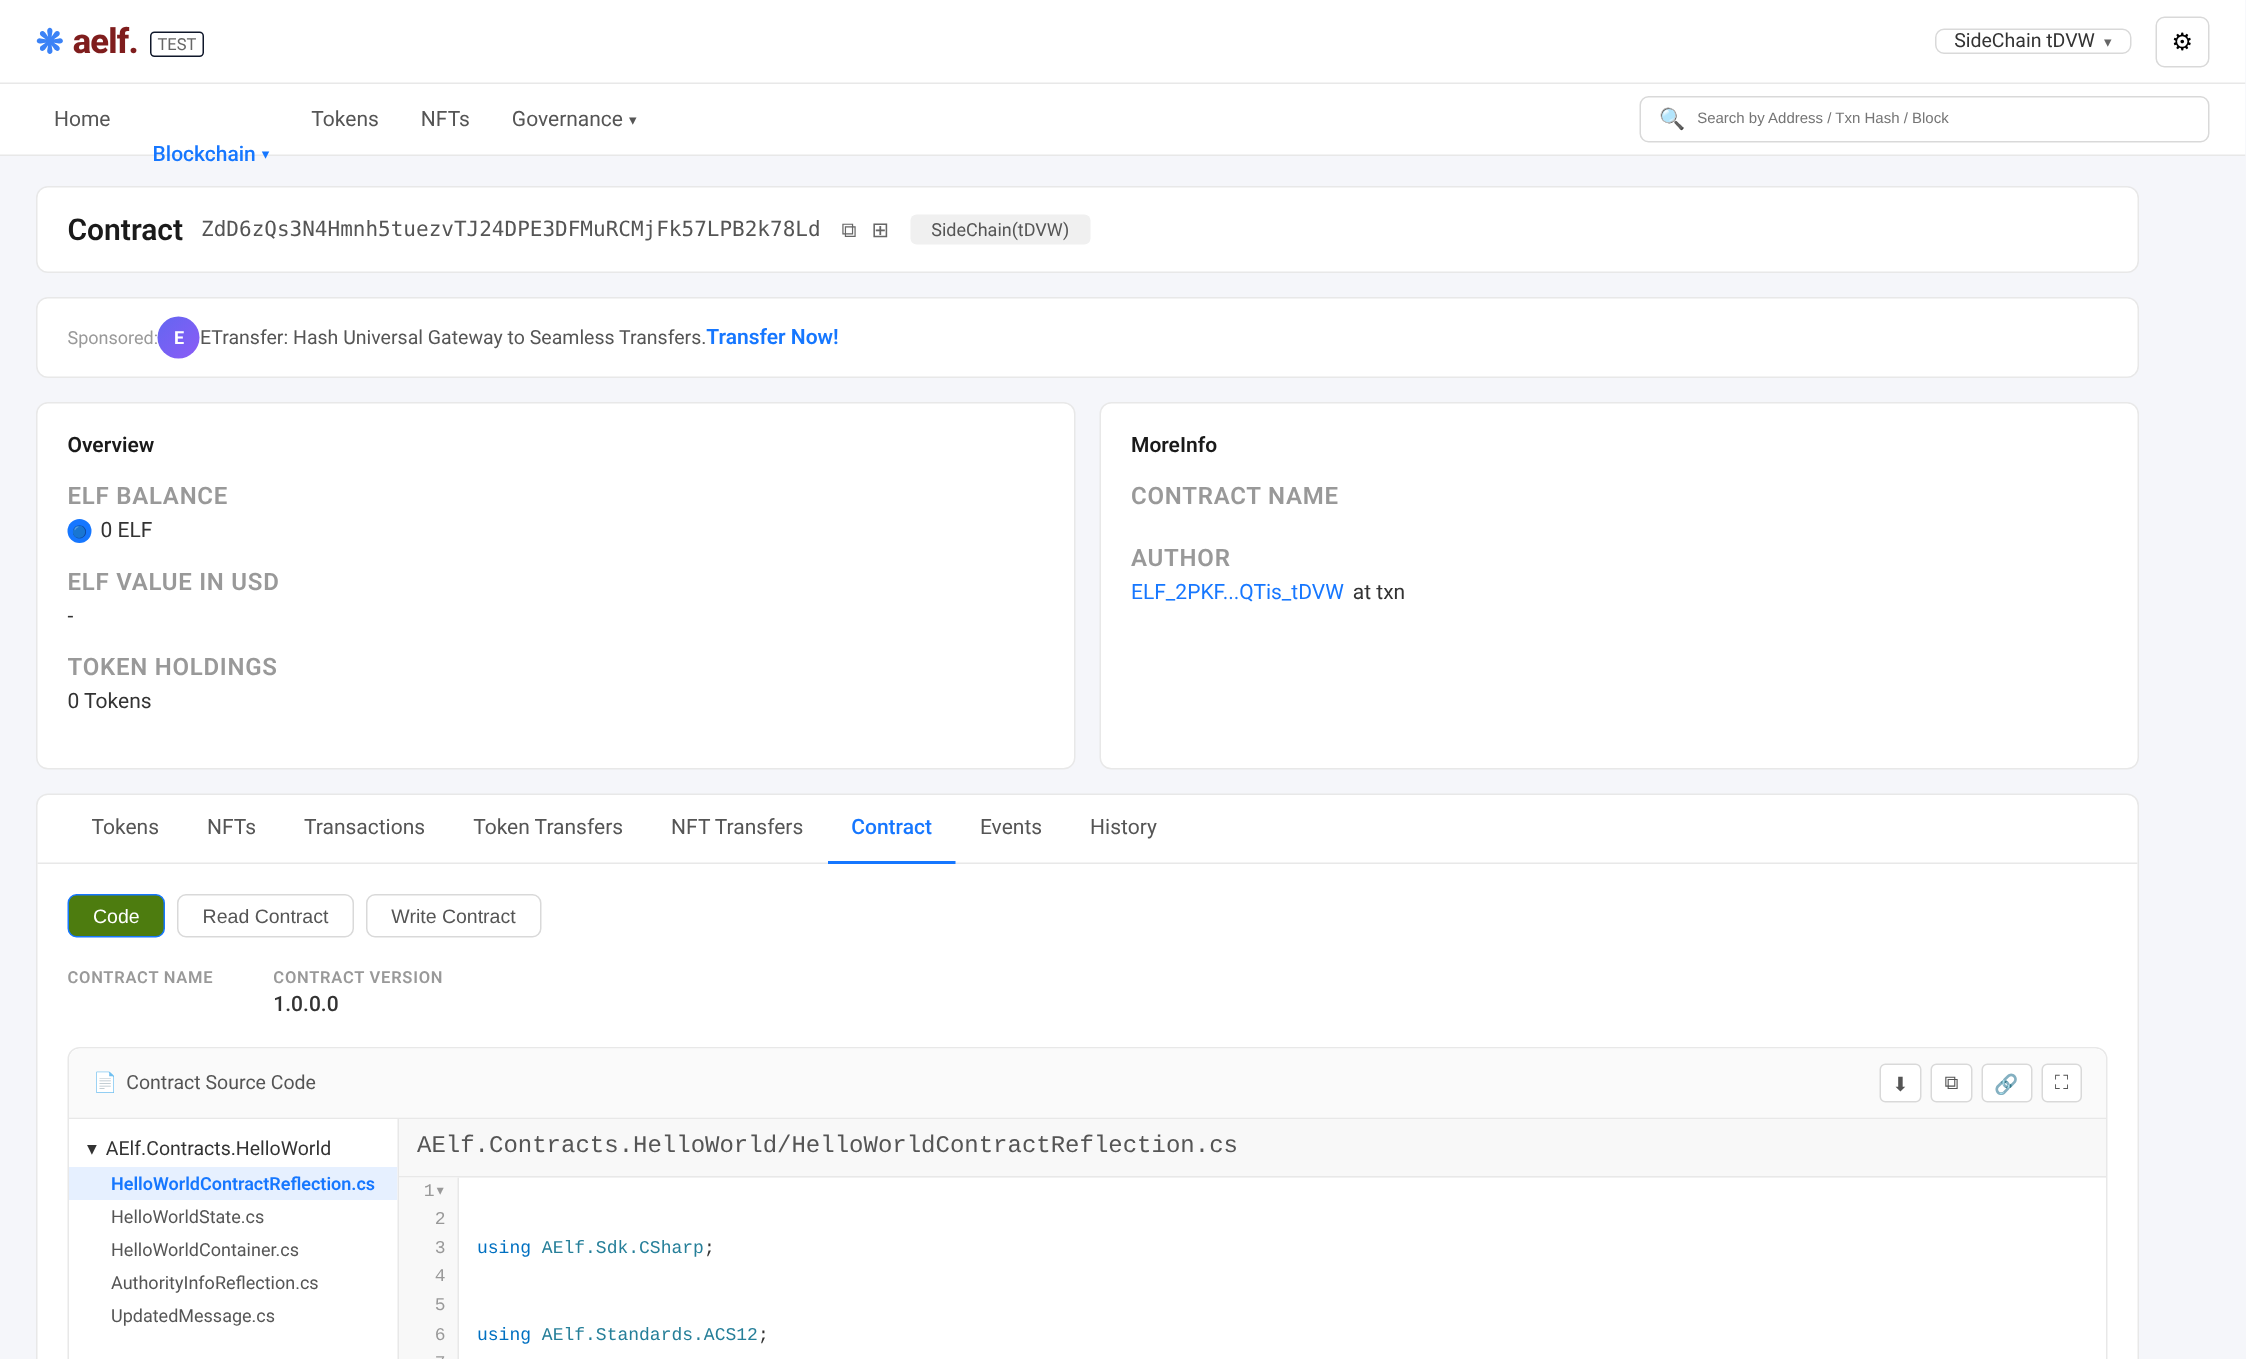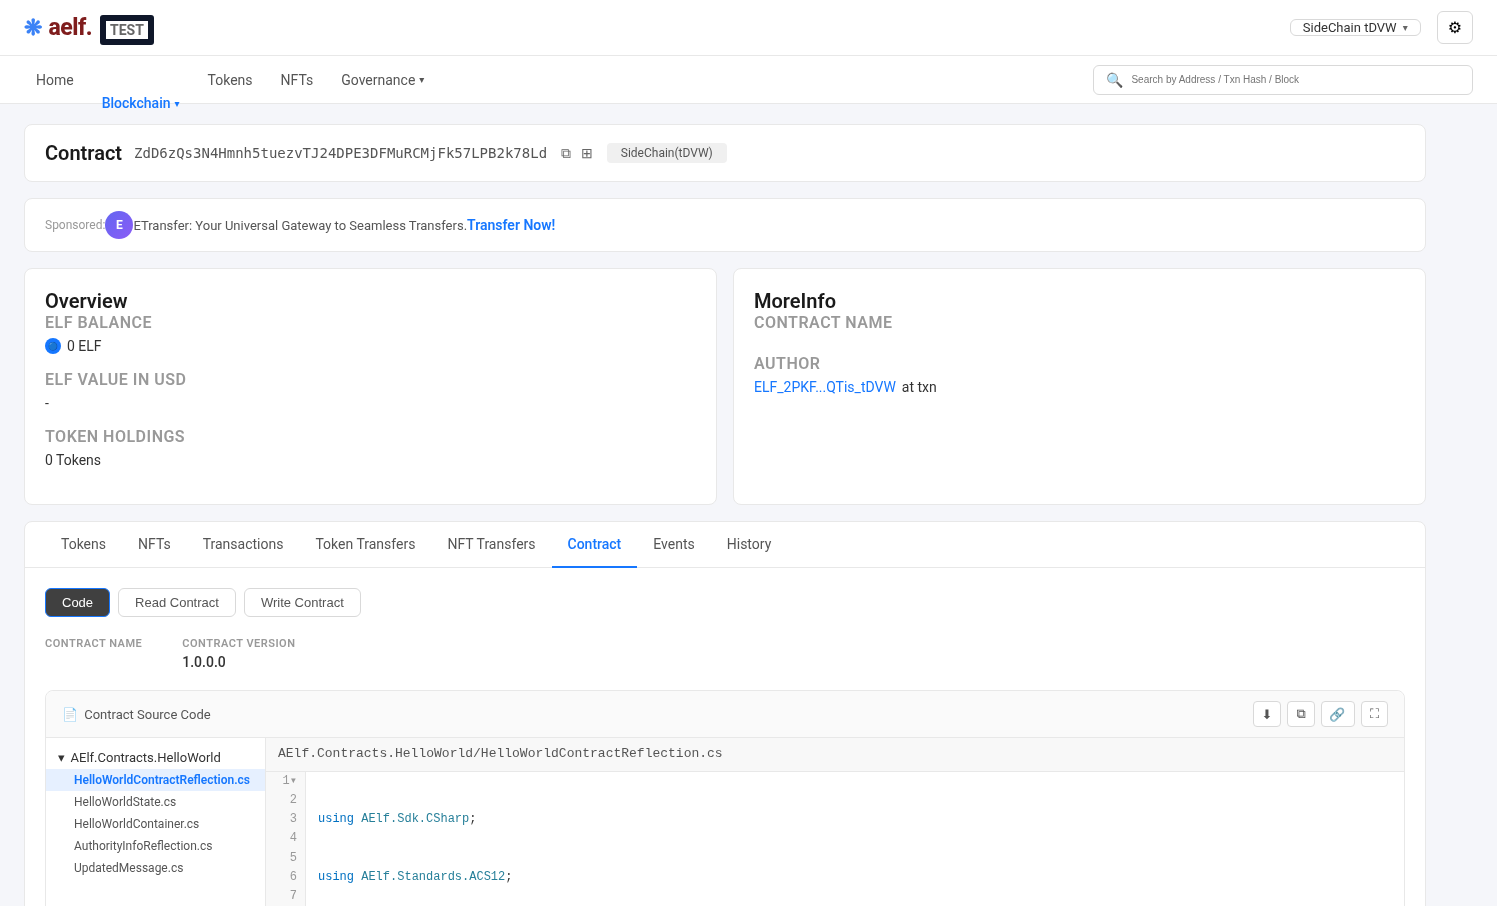--- a/index.html
+++ b/index.html
@@ -3,21 +3,21 @@
   <meta charset="utf-8">
   <style>
     * { box-sizing: border-box; margin: 0; padding: 0; }
     body { font-family: -apple-system, BlinkMacSystemFont, 'Segoe UI', Roboto, sans-serif; font-size: 14px; color: #333; background: #f5f6fa; }
 
     
     .header { background: #fff; border-bottom: 1px solid #e8e8e8; padding: 0 24px; display: flex; align-items: center; height: 56px; gap: 16px; }
     .logo { display: flex; align-items: center; gap: 6px; font-weight: 700; font-size: 18px; color: #1a1a1a; }
     .logo-icon { color: #3b82f6; font-size: 22px; }
     .logo-text { font-weight: 800; font-size: 23px; color: #7f1d1d; letter-spacing: -0.5px; }
-    .test-badge { font-size: 14px; font-weight: 700; color: #666; border: 6px solid #0f172a; padding: 1px 4px; border-radius: 3px; margin-left: 2px; vertical-align: top; margin-top: 4px; }
+    .test-badge { font-size: 11px; font-weight: 400; color: #666; border: 1px solid #0f172a; padding: 1px 4px; border-radius: 3px; margin-left: 2px; vertical-align: top; margin-top: 4px; }
     .header-spacer { flex: 1; }
     .chain-selector { display: flex; align-items: center; gap: 6px; border: 1px solid #d9d9d9; border-radius: 6px; padding: 0 12px; cursor: pointer; background: #fff; font-size: 13px; }
     .chain-selector .chevron { color: #666; font-size: 10px; }
     .settings-btn { border: 1px solid #d9d9d9; border-radius: 6px; padding: 6px 10px; cursor: pointer; background: #fff; font-size: 16px; }
 
     
     .nav { background: #fff; border-bottom: 1px solid #e8e8e8; padding: 0 24px; display: flex; align-items: center; gap: 4px; height: 48px; }
     .nav-item { padding: 8px 12px; font-size: 14px; color: #555; cursor: pointer; text-decoration: none; display: flex; align-items: center; gap: 4px; border-radius: 4px; }
     .nav-item.active { color: #1677ff; font-weight: 500; margin-top: 47px; }
     .nav-chevron { font-size: 10px; }
@@ -39,38 +39,38 @@
     
     .sponsored { background: #fff; border: 1px solid #e8e8e8; border-radius: 8px; padding: 12px 20px; margin-bottom: 16px; display: flex; align-items: center; }
     .sponsored-label { font-size: 12px; color: #999; }
     .sponsored-icon { width: 28px; height: 28px; border-radius: 50%; background: linear-gradient(135deg, #6366f1, #8b5cf6); display: flex; align-items: center; justify-content: center; color: white; font-size: 12px; font-weight: 700; }
     .sponsored-text { font-size: 13px; color: #555; }
     .sponsored-link { color: #1677ff; font-weight: 600; cursor: pointer; text-decoration: none; }
 
     
     .info-row { display: flex; gap: 16px; margin-bottom: 16px; }
     .info-card { background: #fff; border: 1px solid #e8e8e8; border-radius: 8px; padding: 20px; flex: 1; }
-    .info-card-title { font-size: 20px; font-weight: 600; color: #1a1a1a; }
+    .info-card-title { font-size: 14px; font-weight: 600; color: #1a1a1a; margin-bottom: 16px; }
     .info-field { margin-bottom: 16px; }
     .info-field-label { font-size: 16px; font-weight: 600; color: #999; text-transform: uppercase; letter-spacing: 0.5px; margin-bottom: 6px; }
     .info-field-value { font-size: 14px; color: #333; display: flex; align-items: center; gap: 6px; }
     .elf-icon { width: 16px; height: 16px; border-radius: 50%; background: #1677ff; display: inline-flex; align-items: center; justify-content: center; color: white; font-size: 8px; font-weight: 700; }
     .author-link { color: #1677ff; cursor: pointer; text-decoration: none; }
 
     
     .tabs-container { background: #fff; border: 1px solid #e8e8e8; border-radius: 8px; }
     .tabs-header { display: flex; border-bottom: 1px solid #e8e8e8; padding: 0 20px; }
     .tab { padding: 14px 16px; font-size: 14px; color: #555; cursor: pointer; border-bottom: 2px solid transparent; margin-bottom: -1px; }
     .tab.active { color: #1677ff; border-bottom-color: #1677ff; font-weight: 500; }
     .tabs-content { padding: 20px; }
 
     
     .sub-tabs { display: flex; gap: 8px; margin-bottom: 20px; }
     .sub-tab { padding: 6px 16px; border-radius: 6px; border: 1px solid #d9d9d9; font-size: 13px; cursor: pointer; background: #fff; color: #555; }
-    .sub-tab.active { background: #404040; color: #fff; border-color: #1677ff; }
+    .sub-tab.active { background: #4d7c0f; color: #fff; border-color: #1677ff; }
 
     
     .contract-info-row { display: flex; gap: 40px; margin-bottom: 20px; }
     .contract-info-item { }
     .contract-info-label { font-size: 11px; font-weight: 600; color: #999; text-transform: uppercase; letter-spacing: 0.5px; margin-bottom: 4px; }
     .contract-info-value { font-size: 14px; color: #333; font-weight: 500; }
 
     
     .source-section { border: 1px solid #e8e8e8; border-radius: 8px; }
     .source-header { display: flex; align-items: center; justify-content: space-between; padding: 10px 16px; border-bottom: 1px solid #e8e8e8; background: #fafafa; border-radius: 8px 8px 0 0; }
@@ -80,21 +80,21 @@
     .source-body { display: flex; height: 200px; overflow: hidden; }
 
     
     .file-tree { width: 220px; border-right: 1px solid #e8e8e8; padding: 8px 0; overflow-y: auto; background: #fff; }
     .file-tree-folder { padding: 4px 12px; font-size: 13px; color: #333; display: flex; align-items: center; gap: 6px; cursor: pointer; }
     .file-tree-item { padding: 4px 12px 4px 28px; font-size: 12px; color: #555; cursor: pointer; white-space: nowrap; overflow: hidden; text-overflow: ellipsis; }
     .file-tree-item.active { background: #e6f0ff; color: #1677ff; font-weight: 600; }
 
     
     .code-editor { flex: 1; background: #fff; overflow: auto; font-family: 'Courier New', Courier, monospace; font-size: 12px; line-height: 1.6; }
-    .code-file-path { padding: 6px 12px; font-size: 13px; color: #555; background: #f8f8f8; border-bottom: 1px solid #e8e8e8; }
+    .code-file-path { padding: 6px 12px; font-size: 16px; color: #555; background: #f8f8f8; border-bottom: 1px solid #e8e8e8; }
     .code-content { display: flex; }
     .line-numbers { background: #f8f8f8; border-right: 1px solid #e8e8e8; padding: 0 8px; color: #999; min-width: 40px; text-align: right; user-select: none; }
     .line-number { display: block; height: 19.2px; }
     .code-lines { padding: 0 12px; color: #333; white-space: pre; }
     .code-line { display: block; height: 19.2px; }
     .kw { color: #0070c1; }
     .ns { color: #267f99; }
   </style>
 </head>
 <body>
@@ -141,21 +141,21 @@
     <div class="contract-icons">
       <button class="icon-btn" title="Copy">⧉</button>
       <button class="icon-btn" title="QR">⊞</button>
     </div>
     <span class="chain-badge">SideChain(tDVW)</span>
   </div>
 
   <div class="sponsored">
     <span class="sponsored-label">Sponsored:</span>
     <div class="sponsored-icon">E</div>
-    <span class="sponsored-text">ETransfer: Your Universal Gateway to Seamless Transfers.</span>
+    <span class="sponsored-text">ETransfer: Hash Universal Gateway to Seamless Transfers.</span>
     <a class="sponsored-link">Transfer Now!</a>
   </div>
 
   <div class="info-row">
     <div class="info-card">
       <div class="info-card-title">Overview</div>
       <div class="info-field">
         <div class="info-field-label">ELF BALANCE</div>
         <div class="info-field-value">
           <span class="elf-icon">🔵</span>

